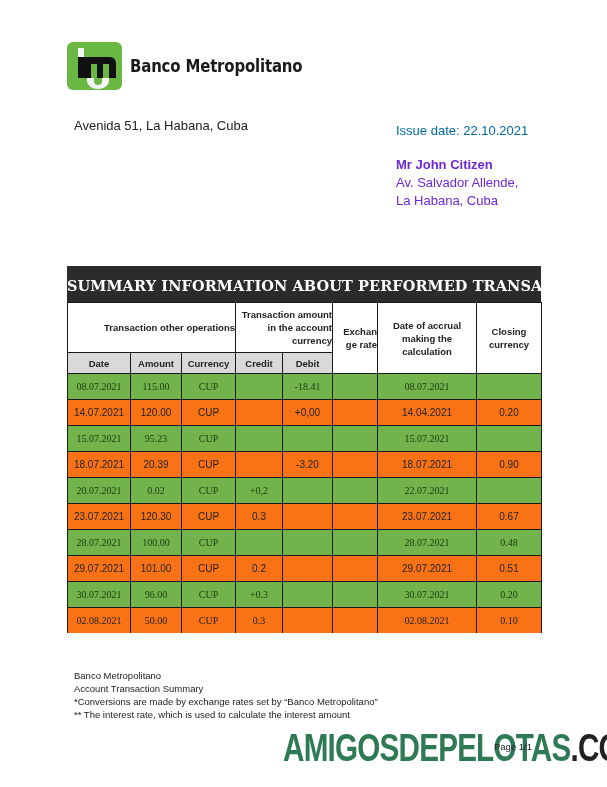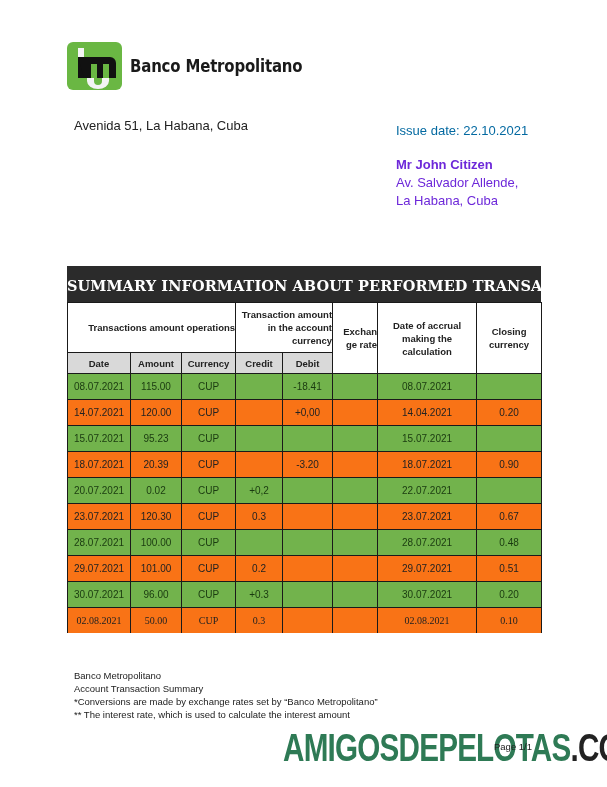--- a/index.html
+++ b/index.html
@@ -18,21 +18,21 @@
   .table-wrap { position:absolute; left:67px; top:266px; width:474px; }
   .tt { background:#2b2b2b; color:#fff; font-family:"DejaVu Serif", serif; font-weight:bold;
         font-size:14.5px; height:36px; line-height:40px; text-align:center; letter-spacing:0.1px; white-space:nowrap; overflow:hidden; }
   table { border-collapse:collapse; width:474px; table-layout:fixed; font-size:10px; }
   td, th { border:1px solid #1a1a1a; text-align:center; padding:0; height:25px; }
   th { font-weight:bold; color:#222; }
   .hdr-group { height:50px; }
   .hdr-group th { font-size:9.5px; line-height:13px; vertical-align:middle; }
   .hdr-left { text-align:right; padding-left:5px !important; }
   .sub th { background:#d9d9d9; height:20px; font-size:9.5px; }
-  tr.g td { background:#72b34c; color:#1a3a10; }
+  tr.g td { background:#72b34c; color:#1a3a10;font-family:Liberation Serif, serif; }
   tr.w td { background:#f97316; color:#222; }
   .no-bottom td { border-bottom:none;font-family:Liberation Serif, serif; }
   .footer { position:absolute; left:74px; top:669px; font-size:9.5px; line-height:13px; color:#222; }
   .page { position:absolute; left:494px; top:721px; font-size:9.5px; color:#222;margin-top:20px; }
   .watermark { position:absolute; left:283px; top:727px; font-family:"Liberation Sans", sans-serif;
                font-weight:bold; font-size:38px; letter-spacing:-1px; transform:scaleX(0.78); transform-origin:left; white-space:nowrap; }
   .watermark .wm1 { color:#2e7a55; }
   .watermark .wm2 { color:#222; }
 </style>
 </head>
@@ -64,21 +64,21 @@
         <col style="width:51px">
         <col style="width:54px">
       <col style="width:47px">
         <col style="width:50px">
         <col style="width:45px">
       <col style="width:99px">
         <col style="width:65px">
     </colgroup>
     <tbody>
         <tr class="hdr-group">
-      <th colspan="3" class="hdr-left">Transactions amount operations</th>
+      <th colspan="3" class="hdr-left">Transaction other operations</th>
       <th colspan="2" class="hdr-left">Transaction amount in the account currency</th>
       <th rowspan="2" class="hdr-left">Exchan ge rate</th>
       <th rowspan="2">Date of accrual making the calculation</th>
       <th rowspan="2">Closing currency</th>
     </tr>
     <tr class="sub">
       <th>Date</th>
       <th>Amount</th>
       <th>Currency</th>
       <th>Credit</th>

